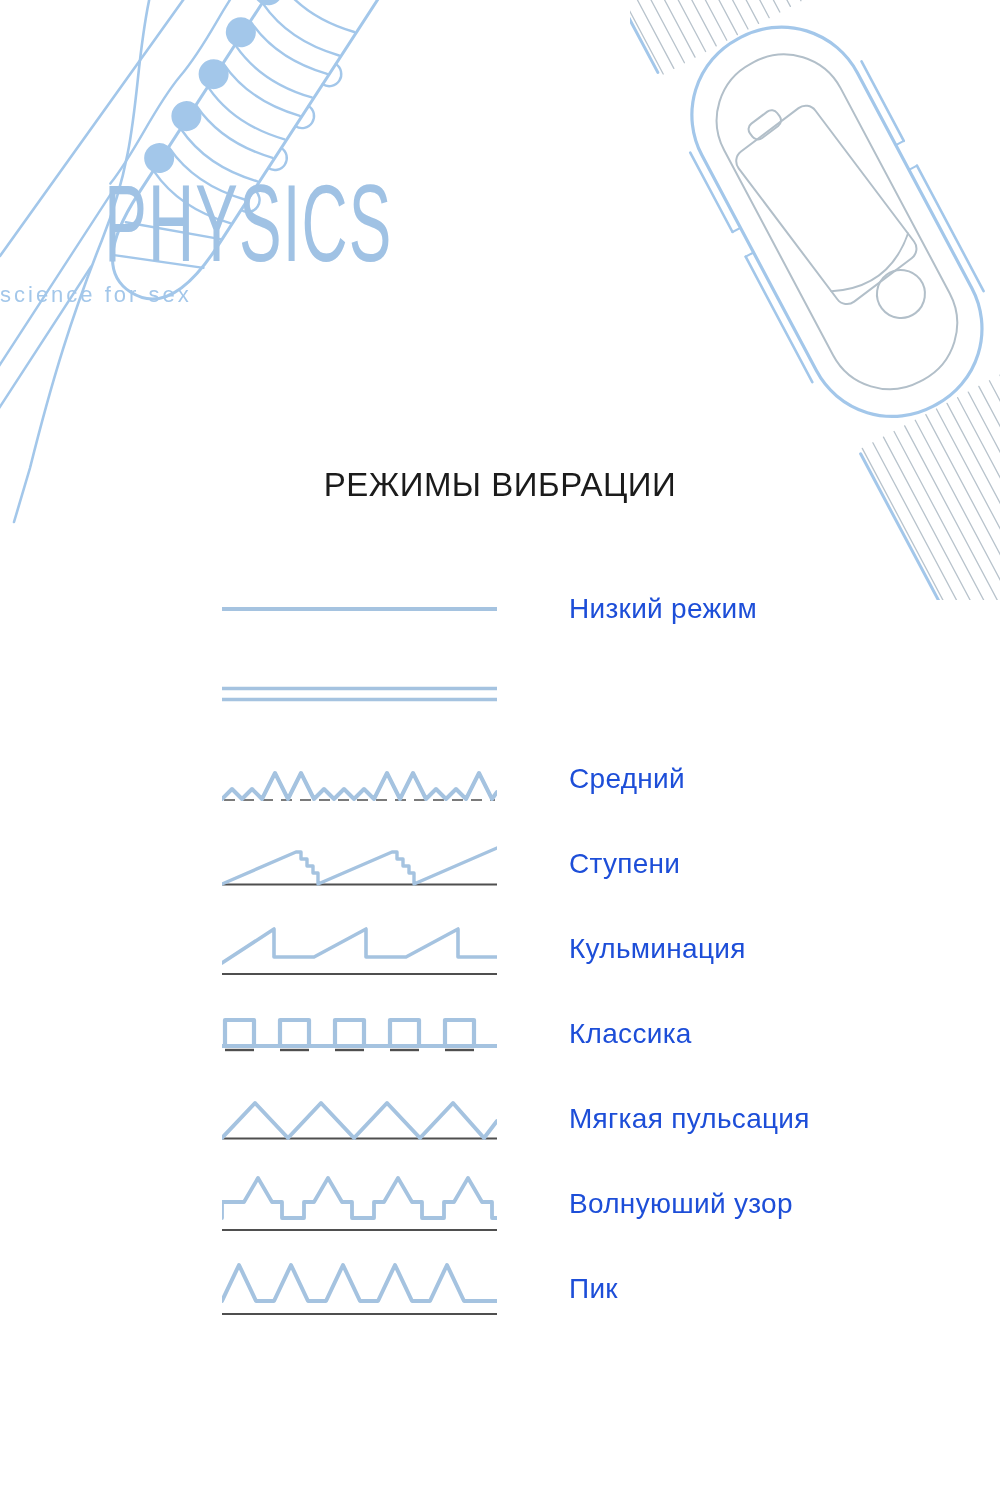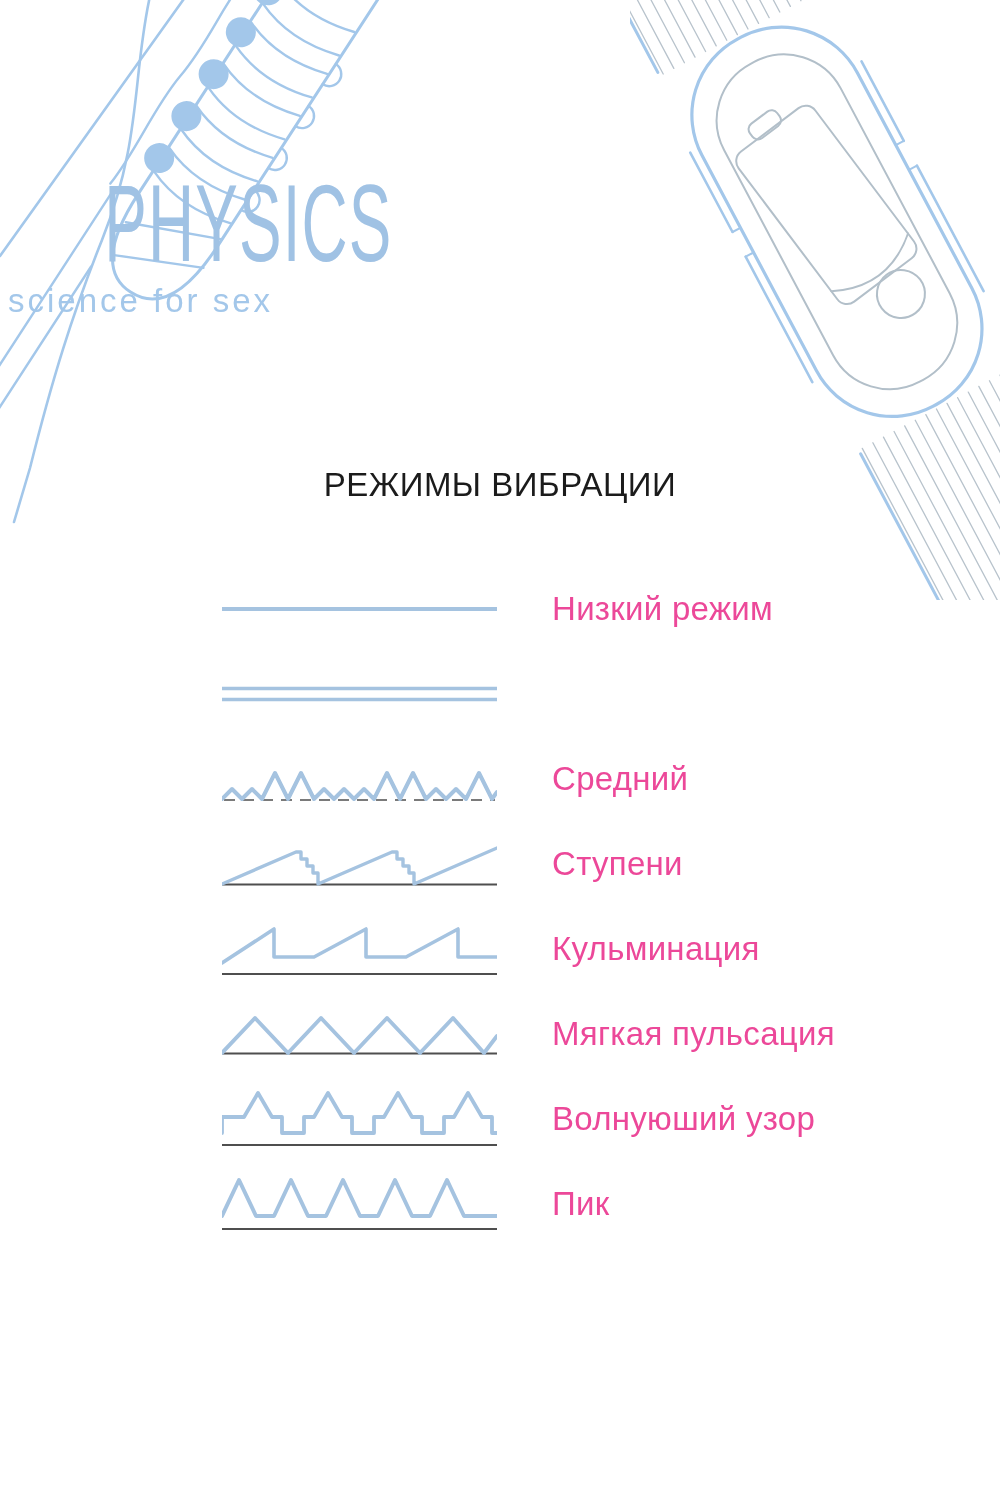--- a/index.html
+++ b/index.html
@@ -10,31 +10,31 @@
   .ill{position:absolute;top:0;pointer-events:none;}
   .ill-left{left:0;}
   .ill-right{right:0;}
   .logo{position:absolute;top:168px;left:0;width:100%;text-align:left;}
   .logo-name{
     display:inline-block;font-size:110px;line-height:1.0;font-weight:400;
     letter-spacing:2px;color:#a0c2e4;transform:scaleX(.58);transform-origin:50% 50%;
     white-space:nowrap;
   }
   .logo-tag{
-    font-size:33px;letter-spacing:3px;color:#a3c7ea;margin-top:4px;font-weight:400;margin-left:8px;
+    font-size:22px;letter-spacing:3px;color:#a3c7ea;margin-top:4px;font-weight:400;
   }
   .page-title{
     position:absolute;top:466px;left:0;width:100%;text-align:center;margin:0;
     font-size:33px;font-weight:normal;letter-spacing:.5px;color:#1b1b1b;
   }
   .modes{position:absolute;left:222px;top:566px;}
   .mode-row{display:flex;align-items:center;height:85px;}
   .wave{width:275px;height:64px;flex:0 0 auto;display:block;}
   .mode-label{
-    margin-left:55px;font-size:33px;color:#ec4899;white-space:nowrap;letter-spacing:.3px;
+    margin-left:72px;font-size:28px;color:#1d4ed8;white-space:nowrap;letter-spacing:.3px;
   }
 </style>
 </head>
 <body>
 
 <div class="canvas">
 
   <svg class="ill ill-left" width="520" height="545" viewBox="0 0 520 545" aria-hidden="true">
     <g fill="none" stroke="#a3c7ea" stroke-width="3" stroke-linecap="round" stroke-linejoin="round">
       <path d="M186,-4 L0,256" stroke-width="2.6"></path>
@@ -169,20 +169,36 @@
       </div>
       <div class="mode-row">
         <svg class="wave" viewBox="0 0 275 64">
           <path d="M0 57 H275" fill="none" stroke="#4f4f4f" stroke-width="2.2"></path>
           <path d="M0 46 L52 12 L52 40 L92 40 L144 12 L144 40 L184 40 L236 12 L236 40 L275 40" fill="none" stroke="#a5c3e0" stroke-width="3.6" stroke-linecap="round" stroke-linejoin="round"></path>
         </svg>
         <span class="mode-label">Кульминация</span>
       </div>
       <div class="mode-row">
         <svg class="wave" viewBox="0 0 275 64">
+          <path d="M3 48 H32" fill="none" stroke="#4f4f4f" stroke-width="2.4"></path>
+          <path d="M58 48 H87" fill="none" stroke="#4f4f4f" stroke-width="2.4"></path>
+          <path d="M113 48 H142" fill="none" stroke="#4f4f4f" stroke-width="2.4"></path>
+          <path d="M168 48 H197" fill="none" stroke="#4f4f4f" stroke-width="2.4"></path>
+          <path d="M223 48 H252" fill="none" stroke="#4f4f4f" stroke-width="2.4"></path>
+          <path d="M0 44 H275" fill="none" stroke="#a5c3e0" stroke-width="4.2" stroke-linecap="round" stroke-linejoin="round"></path>
+          <path d="M3 44 V18 H32 V44" fill="none" stroke="#a5c3e0" stroke-width="4.2" stroke-linecap="round" stroke-linejoin="round"></path>
+          <path d="M58 44 V18 H87 V44" fill="none" stroke="#a5c3e0" stroke-width="4.2" stroke-linecap="round" stroke-linejoin="round"></path>
+          <path d="M113 44 V18 H142 V44" fill="none" stroke="#a5c3e0" stroke-width="4.2" stroke-linecap="round" stroke-linejoin="round"></path>
+          <path d="M168 44 V18 H197 V44" fill="none" stroke="#a5c3e0" stroke-width="4.2" stroke-linecap="round" stroke-linejoin="round"></path>
+          <path d="M223 44 V18 H252 V44" fill="none" stroke="#a5c3e0" stroke-width="4.2" stroke-linecap="round" stroke-linejoin="round"></path>
+        </svg>
+        <span class="mode-label">Классика</span>
+      </div>
+      <div class="mode-row">
+        <svg class="wave" viewBox="0 0 275 64">
           <path d="M0 51.5 H275" fill="none" stroke="#4f4f4f" stroke-width="2.2"></path>
           <path d="M0 51 L33 16 L66 51 L99 16 L132 51 L165 16 L198 51 L231 16 L262 51 L275 34" fill="none" stroke="#a5c3e0" stroke-width="4" stroke-linecap="round" stroke-linejoin="round"></path>
         </svg>
         <span class="mode-label">Мягкая пульсация</span>
       </div>
       <div class="mode-row">
         <svg class="wave" viewBox="0 0 275 64">
           <path d="M0 58 H275" fill="none" stroke="#4f4f4f" stroke-width="2.2"></path>
           <path d="M0 46 L0 30 L22 30 L36 6 L50 30 L60 30 L60 46 L82 46 L82 30 L92 30 L106 6 L120 30 L130 30 L130 46 L152 46 L152 30 L162 30 L176 6 L190 30 L200 30 L200 46 L222 46 L222 30 L232 30 L246 6 L260 30 L270 30 L270 46 L275 46" fill="none" stroke="#a5c3e0" stroke-width="3.8" stroke-linecap="round" stroke-linejoin="round"></path>
         </svg>

